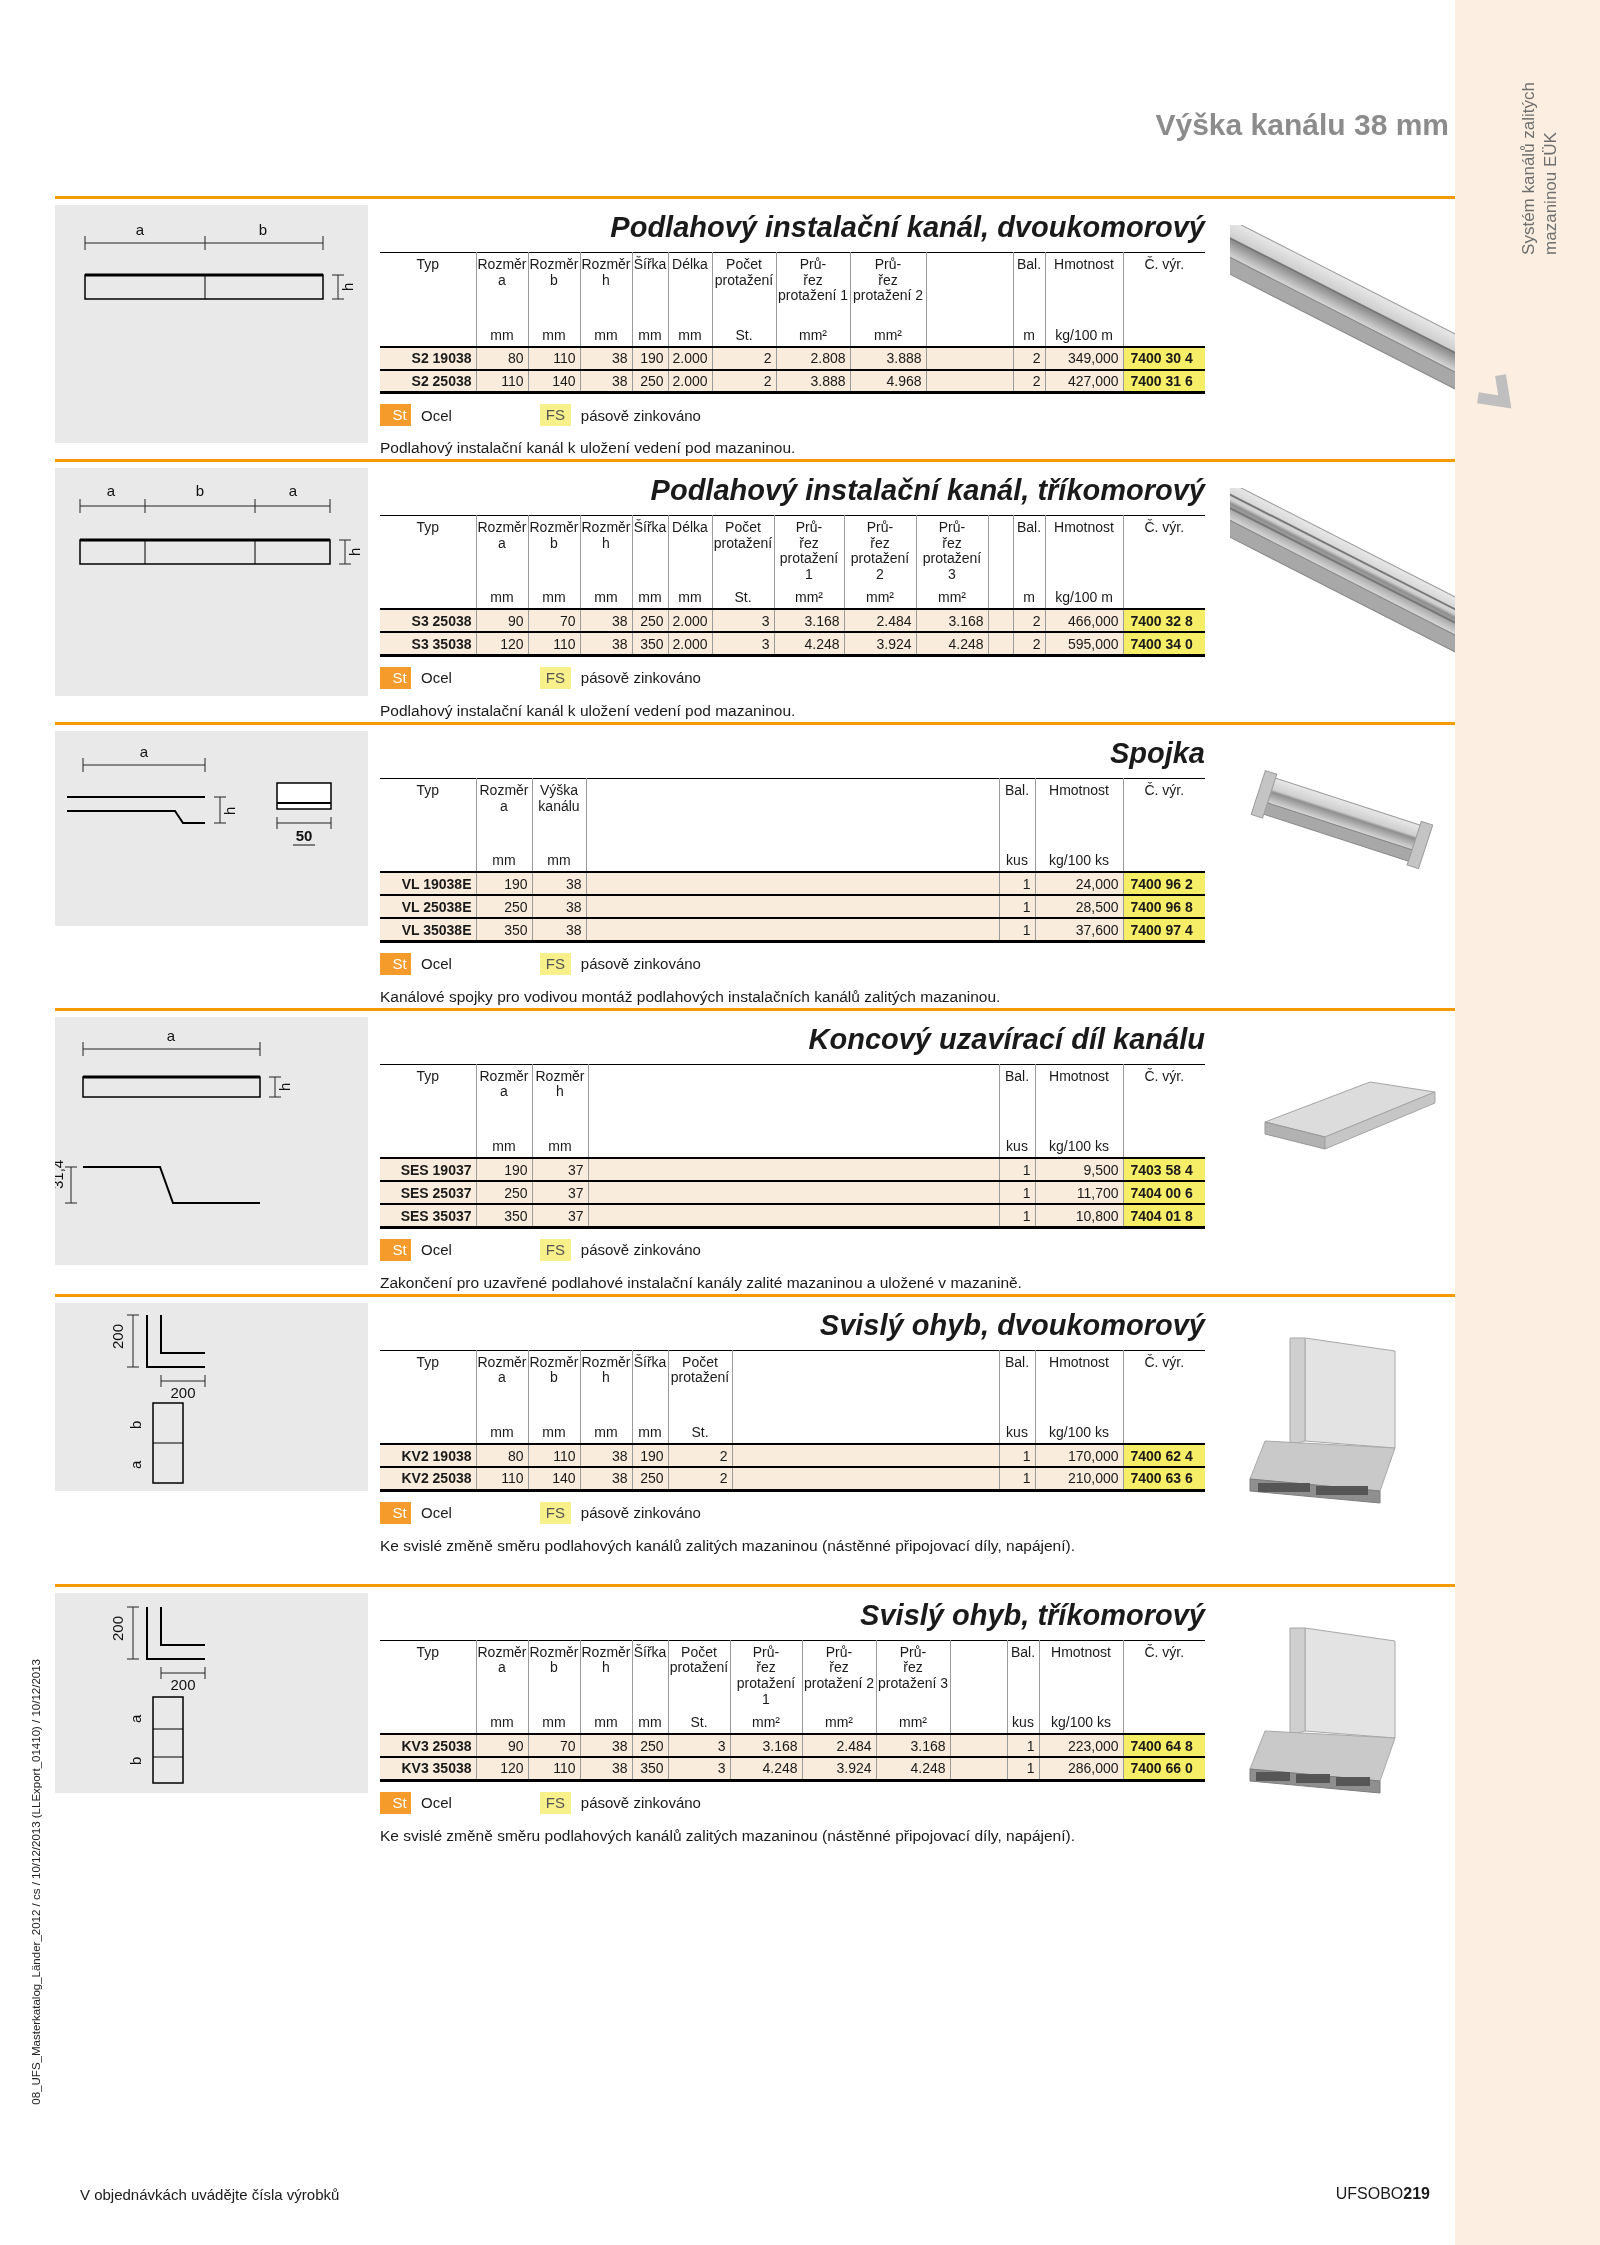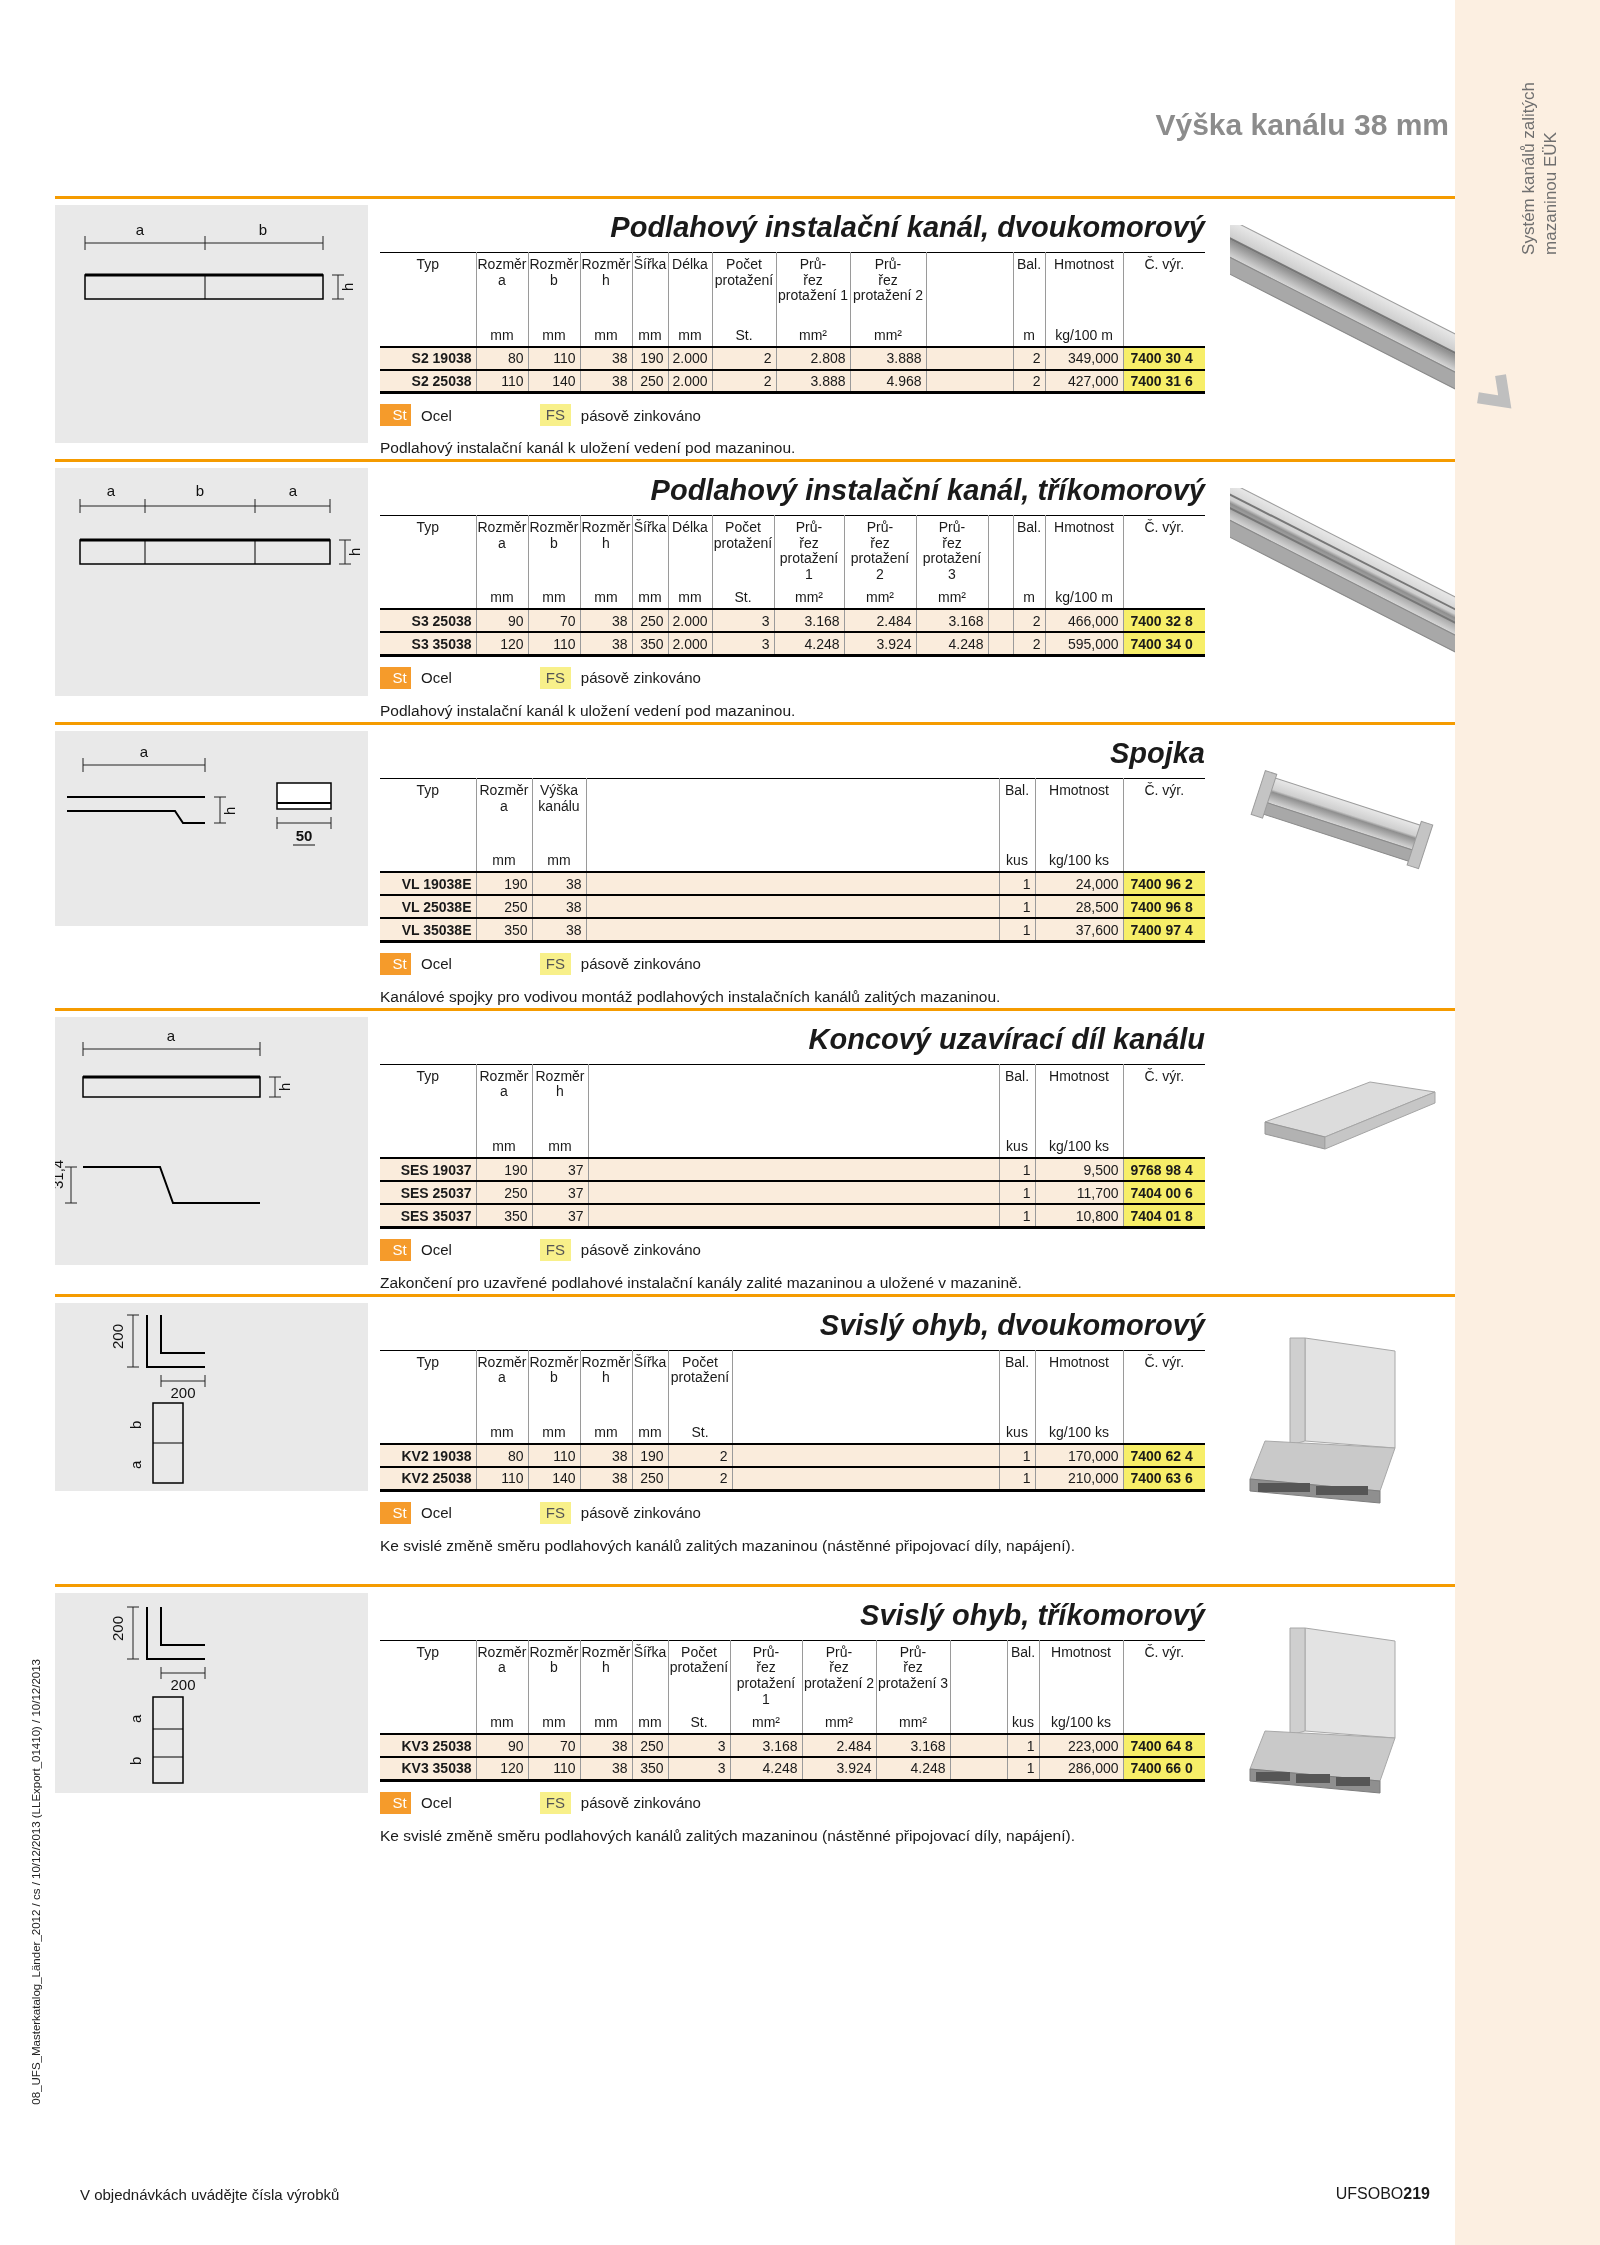--- a/index.html
+++ b/index.html
@@ -767,21 +767,21 @@
               </tr>
             </thead>
             <tbody>
               <tr>
                 <td class="typ">SES 19037</td>
                 <td class="num">190</td>
                 <td class="num">37</td>
                 <td class="num"></td>
                 <td class="num">1</td>
                 <td class="num">9,500</td>
-                <td class="art">9768 98 4</td>
+                <td class="art">7403 58 4</td>
               </tr>
               <tr>
                 <td class="typ">SES 25037</td>
                 <td class="num">250</td>
                 <td class="num">37</td>
                 <td class="num"></td>
                 <td class="num">1</td>
                 <td class="num">11,700</td>
                 <td class="art">7404 00 6</td>
               </tr>

